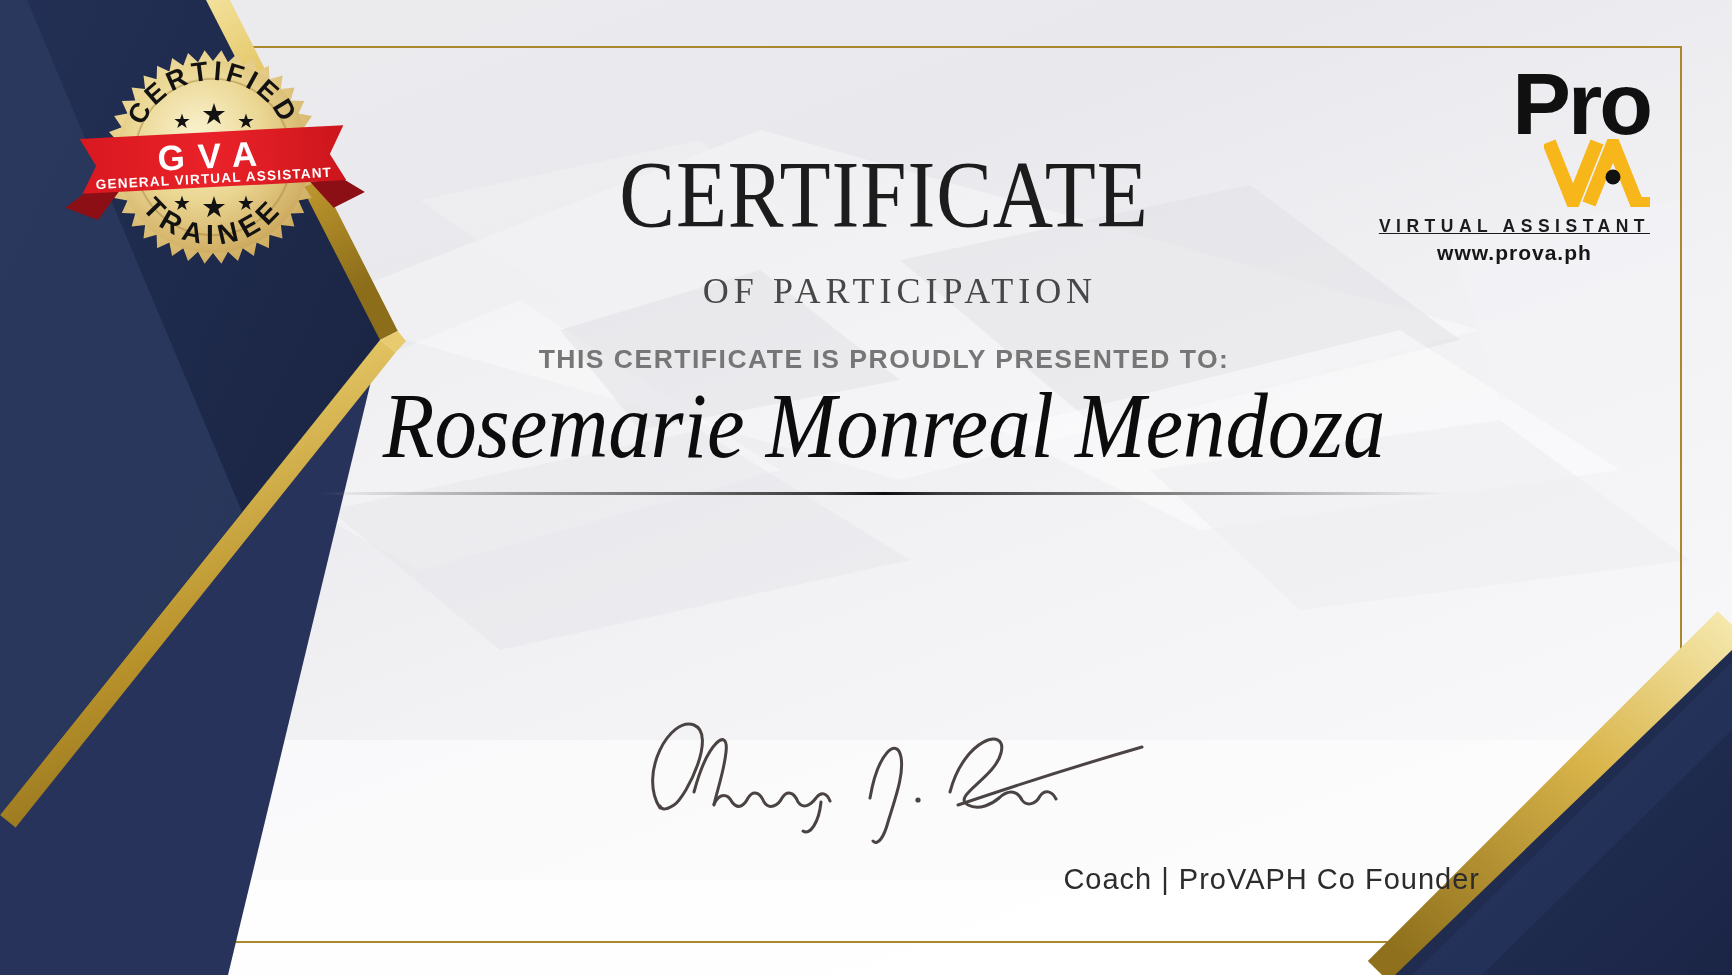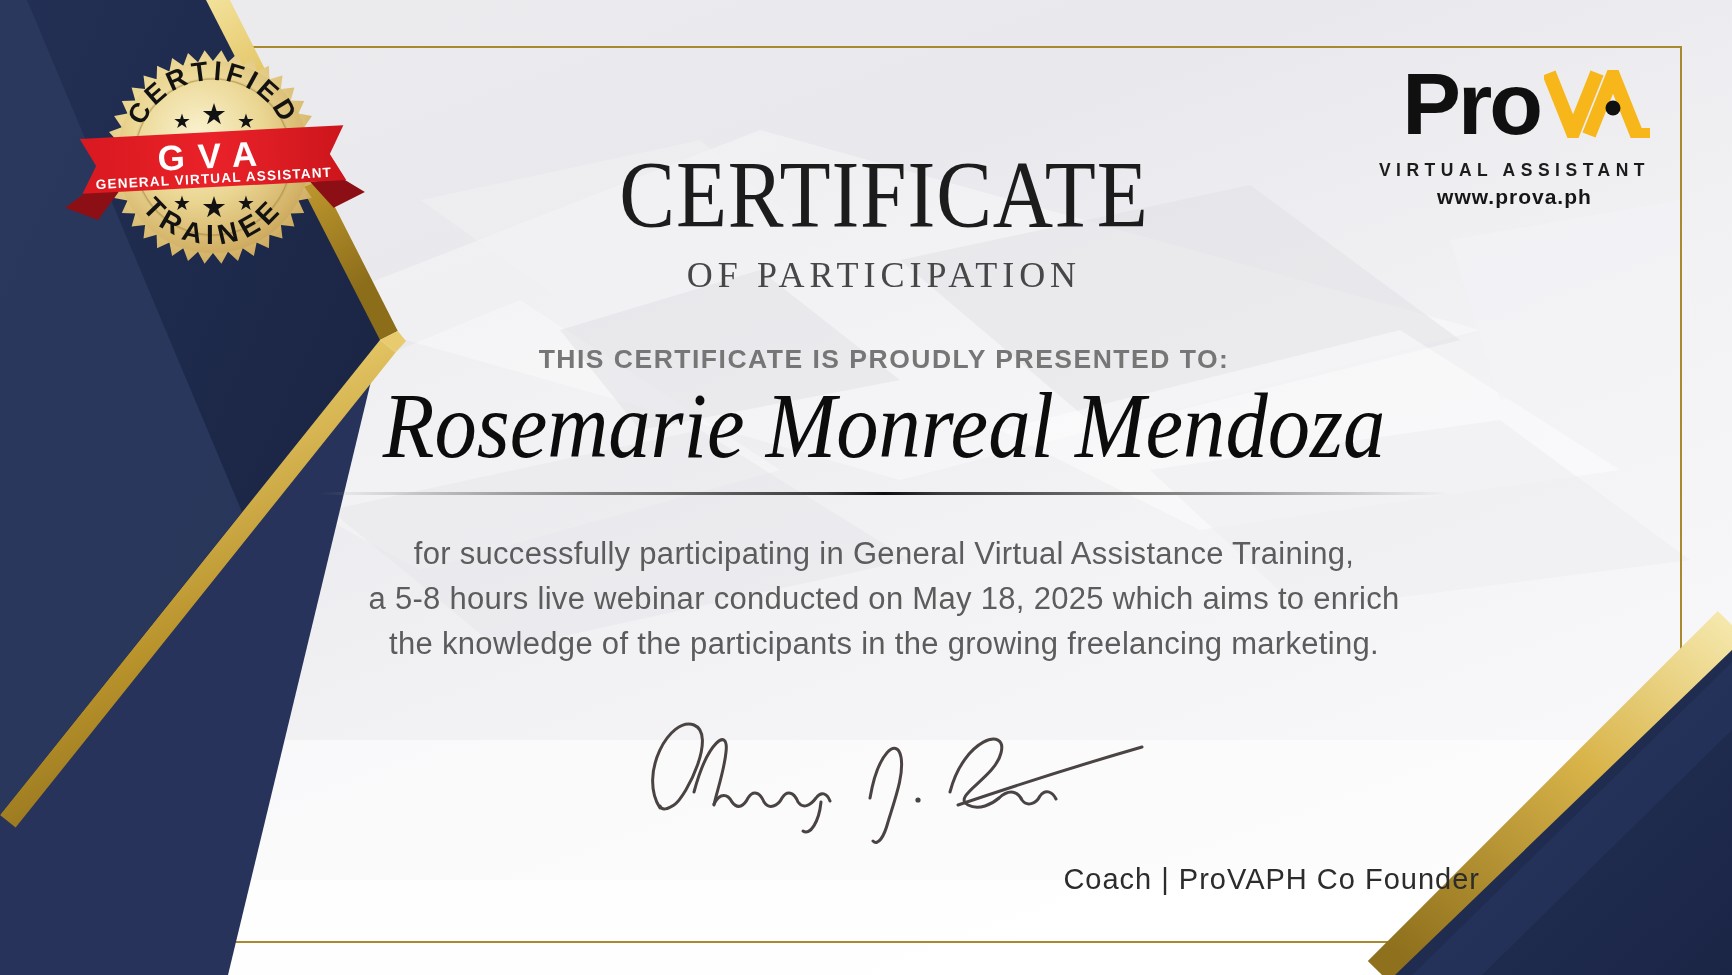--- a/index.html
+++ b/index.html
@@ -10,32 +10,32 @@
   svg{display:block;}
   .abs{position:absolute;}
   
   #frame{left:50px;top:46px;width:1632px;height:897px;border:2.5px solid #a9882e;z-index:2;}
   
   #bgpoly{left:0;top:0;z-index:1;}
   #decor{left:0;top:0;z-index:3;pointer-events:none;}
   #badge{left:60px;top:30px;z-index:5;}
   
   #logo{top:70px;right:82px;z-index:4;text-align:center;}
-  #logo .row{display:flex;align-items:flex-start;justify-content:flex-end;}
+  #logo .row{display:flex;align-items:flex-end;justify-content:flex-end;flex-direction:column;}
   #brand-pro{font-size:88px;font-weight:700;letter-spacing:-3px;color:#101010;line-height:.78;
              font-family:"Liberation Sans",sans-serif;}
   #monogram{margin-left:4px;}
-  #tagline{margin-top:21px;font-size:17.5px;font-weight:700;letter-spacing:5.5px;color:#1c1c1c;white-space:nowrap;}
+  #tagline{margin-top:9px;font-size:17.5px;font-weight:700;letter-spacing:5.5px;color:#1c1c1c;white-space:nowrap;text-decoration:underline;}
   #website{margin-top:4px;font-size:21px;font-weight:700;letter-spacing:1px;color:#161616;}
   
   #column{left:284px;top:0;width:1200px;height:975px;z-index:6;text-align:center;}
   #column>*{position:absolute;left:0;width:100%;}
   #title{top:148px;font-family:"Liberation Serif",serif;font-weight:400;font-size:95px;line-height:1;
          color:#1c1c1c;letter-spacing:1px;transform:scaleX(.88);margin:0;}
-  #subtitle{top:254px;font-family:"Liberation Serif",serif;font-size:36px;color:#474747;letter-spacing:5px;margin:0;font-weight:400;}
+  #subtitle{top:254px;font-family:"Liberation Serif",serif;font-size:36px;color:#474747;letter-spacing:5px;margin:16px;font-weight:400;}
   #presented{top:344px;font-size:26.5px;font-weight:700;color:#767676;letter-spacing:1.5px;}
   #recipient{top:376px;font-family:"Liberation Serif",serif;font-style:italic;font-weight:400;
              font-size:94px;line-height:1.05;color:#0c0c0c;transform:scaleX(.9);margin:0;}
   #divider{top:492px;left:35px;width:1130px;height:3px;
            background:linear-gradient(90deg,rgba(120,120,120,0) 0%,#9a9a9a 18%,#3a3a3a 45%,#0e0e0e 50%,#3a3a3a 55%,#9a9a9a 82%,rgba(120,120,120,0) 100%);}
   #body-text{top:531px;font-size:31px;line-height:45px;color:#5c5c5c;letter-spacing:.3px;}
   
   #sig-block{left:280px;top:0;width:1200px;height:975px;z-index:7;text-align:center;pointer-events:none;}
   #sig-block>*{position:absolute;left:0;width:100%;}
   #signature-svg{left:340px;top:700px;width:540px;height:150px;}
@@ -154,25 +154,20 @@
     <div id="tagline">VIRTUAL ASSISTANT</div>
     <div id="website">www.prova.ph</div>
   </div>
 
   <div id="column" class="abs">
     <h1 id="title">CERTIFICATE</h1>
     <h2 id="subtitle">OF PARTICIPATION</h2>
     <div id="presented">THIS CERTIFICATE IS PROUDLY PRESENTED TO:</div>
     <div id="recipient">Rosemarie Monreal Mendoza</div>
     <div id="divider"></div>
-    <div id="body-text">
-      <div>for successfully participating in General Virtual Assistance Training,</div>
-      <div>a 5-8 hours live webinar conducted on May 18, 2025 which aims to enrich</div>
-      <div>the knowledge of the participants in the growing freelancing marketing.</div>
-    </div>
   </div>
 
   <div id="sig-block" class="abs">
     <svg id="signature-svg" viewBox="0 0 540 150" aria-label="Dhamielyn A. Sarno">
       <g fill="none" stroke="#37302f" stroke-width="3" stroke-linecap="round" stroke-linejoin="round" opacity="0.9">
         <path d="M40,108 C18,74 50,16 74,25 C97,34 67,96 54,105 C48,109 42,111 40,106"></path>
         <path d="M74,92 C88,40 109,27 106,52 C104,72 96,94 94,105"></path>
         <path d="M94,104 C100,92 108,94 112,102 C118,110 124,106 128,98 C133,90 140,92 144,102 C149,110 158,106 162,98 C167,90 174,92 178,102 C183,109 190,106 196,98 C201,91 207,93 210,101"></path>
         <path d="M201,102 C199,122 190,136 183,131"></path>
         <path d="M250,98 C258,52 277,37 281,57 C284,74 276,96 268,122 C264,137 258,146 253,141"></path>

